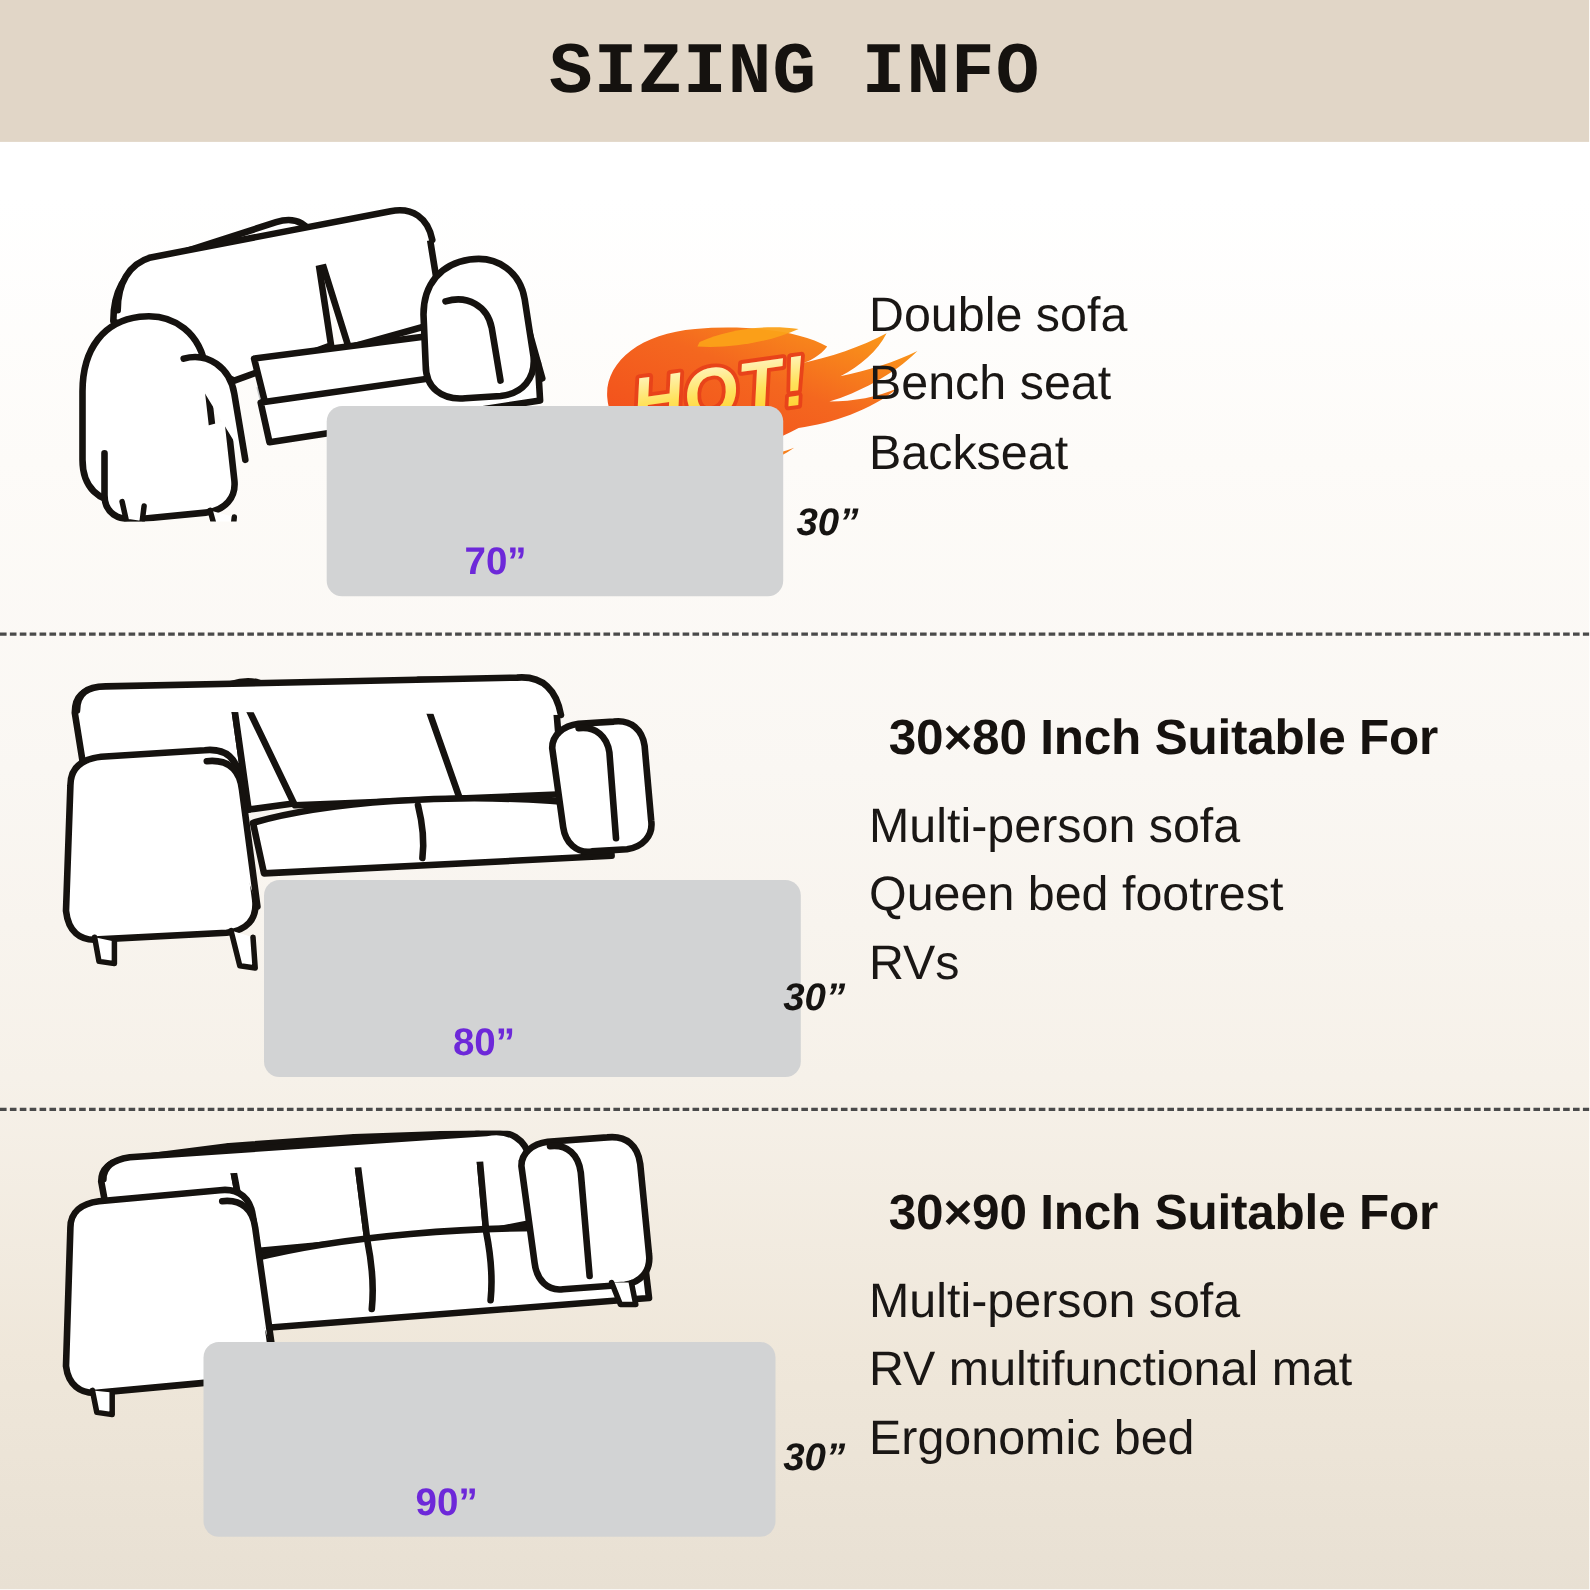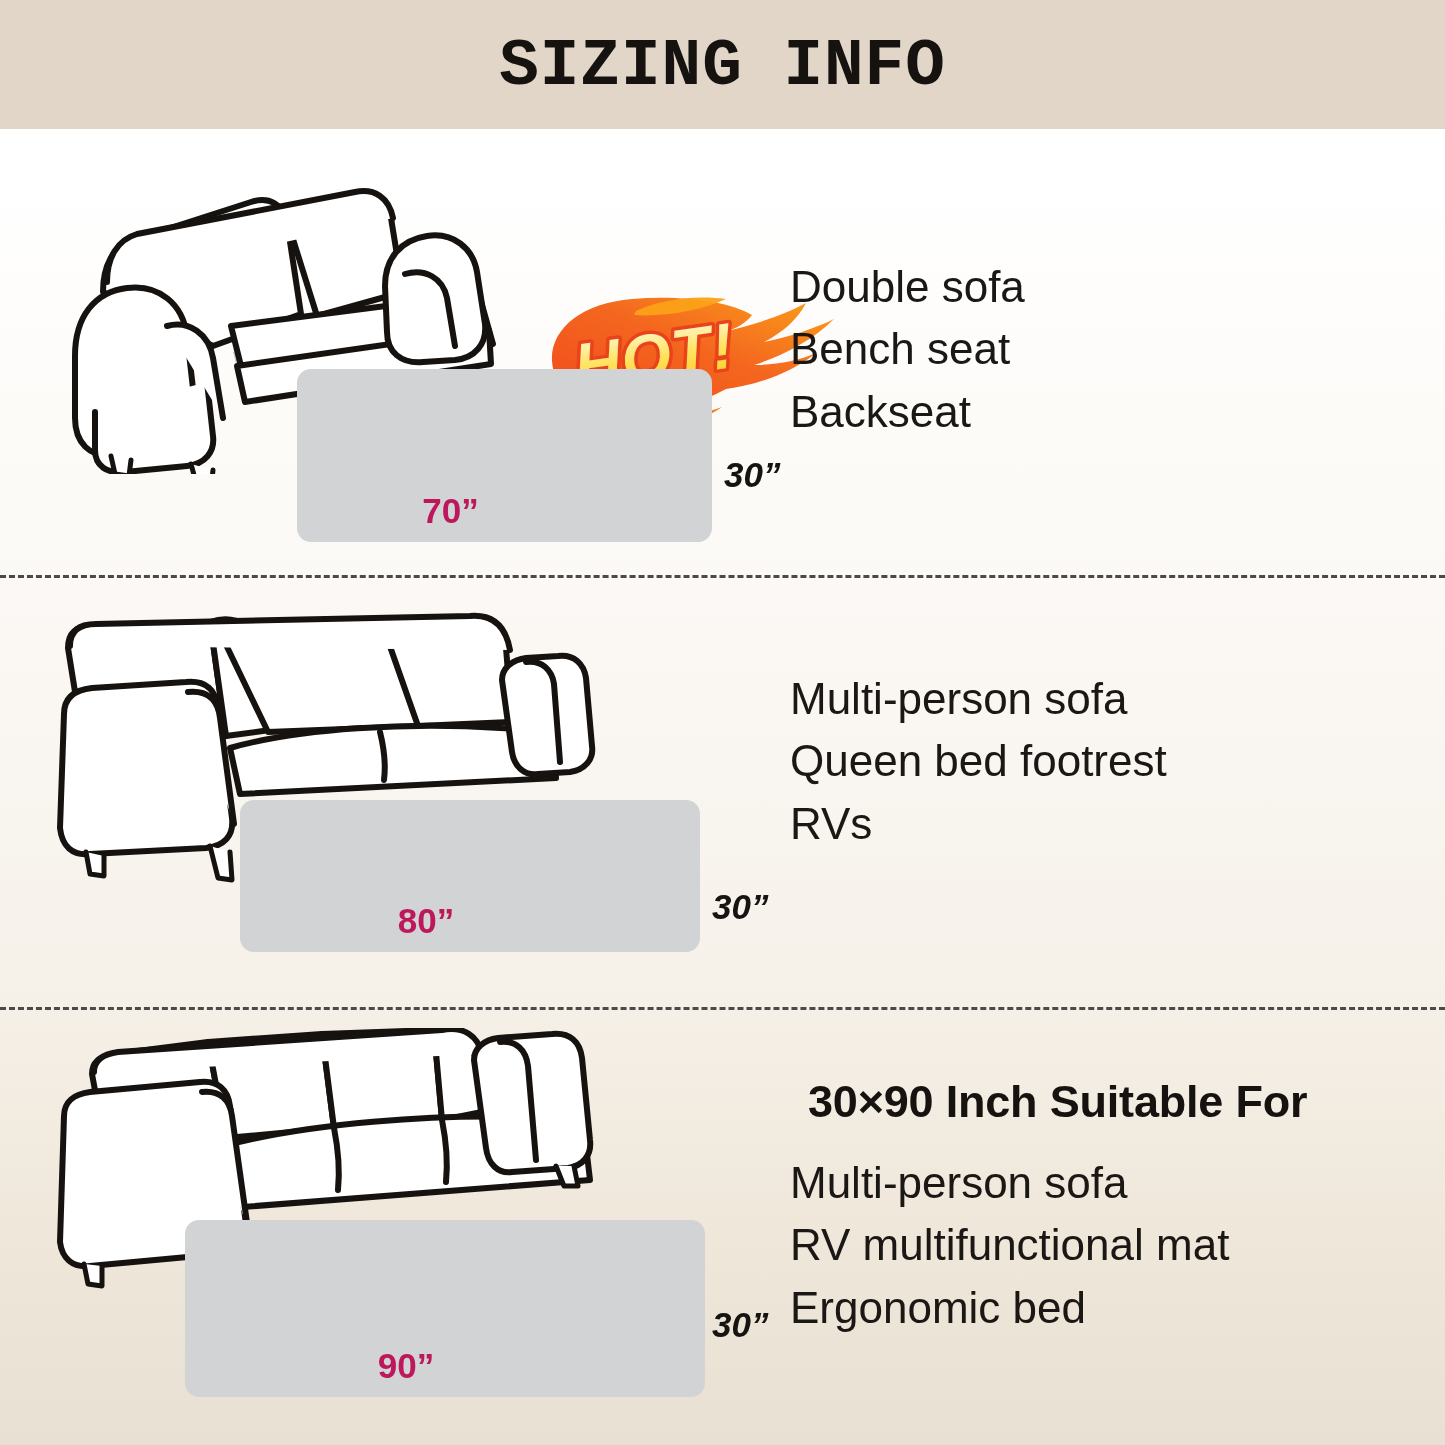--- a/index.html
+++ b/index.html
@@ -78,32 +78,32 @@
   #illus-2 { left: 50px;  top: 20px;  width: 580px; height: 280px; }
   .illus svg { display: block; width: 100%; height: 100%; }
 
   
   .plate {
     position: absolute;
     background: #d2d3d4;
     border-radius: 14px;
   }
   #plate-0 { left: 297px; top: 240px; width: 415px; height: 173px; }
-  #plate-1 { left: 240px; top: 224px; width: 460px; height: 152px; }
+  #plate-1 { left: 240px; top: 224px; width: 460px; height: 179px; padding-left: 28px; }
   #plate-2 { left: 185px; top: 212px; width: 520px; height: 177px; }
 
   .plate-w {
     position: absolute;
     bottom: 11px;
     left: 0;
     width: 100%;
     text-align: center;
     font-size: 35px;
     font-weight: 700;
-    color: #be185d;
+    color: #6d28d9;
   }
   #plate-0 .plate-w { text-indent: -108px; }
   #plate-1 .plate-w { text-indent: -88px; }
   #plate-2 .plate-w { text-indent: -110px; padding-left: 16px; }
 
   .plate-h {
     position: absolute;
     font-size: 35px;
     font-weight: 700;
     color: #161412;
@@ -273,20 +273,21 @@
         </g>
       </svg>
     </div>
 
     <div class="plate" id="plate-1">
       <div class="plate-w">80”</div>
     </div>
     <div class="plate-h" id="plate-h-1" style="position:absolute;left:712px;top:311px;">30”</div>
 
     <div class="textcol" id="textcol-1">
+      <div class="sz-heading">30×80 Inch Suitable For</div>
       <div class="sz-list">
         <div class="sz-item">Multi-person sofa</div>
         <div class="sz-item">Queen bed footrest</div>
         <div class="sz-item">RVs</div>
       </div>
     </div>
   </div>
 
   <div class="row" id="row-2">
 

